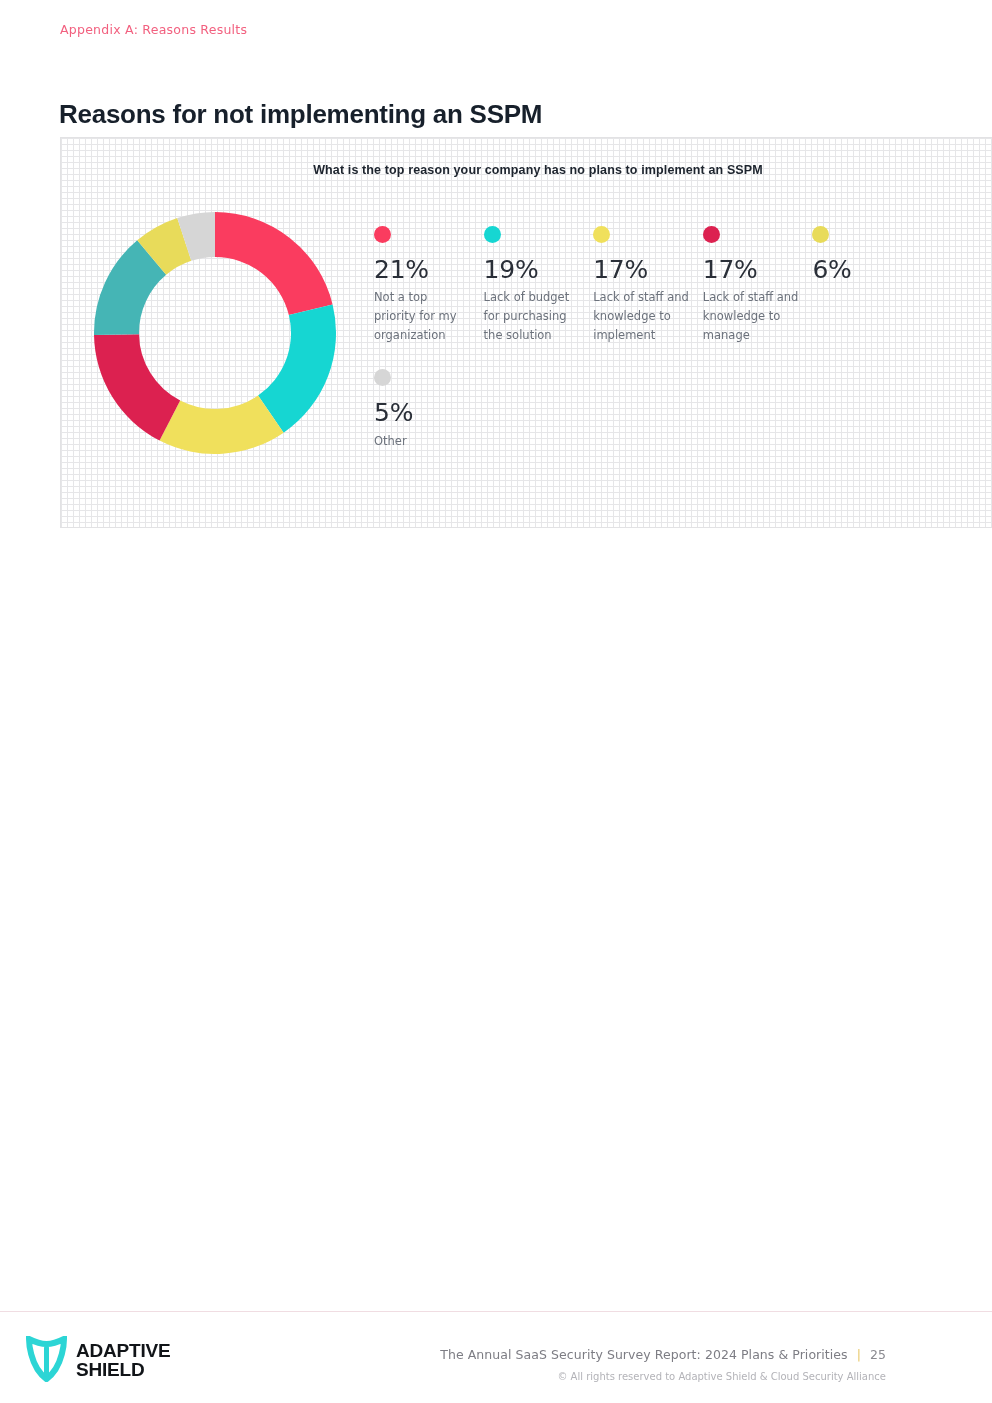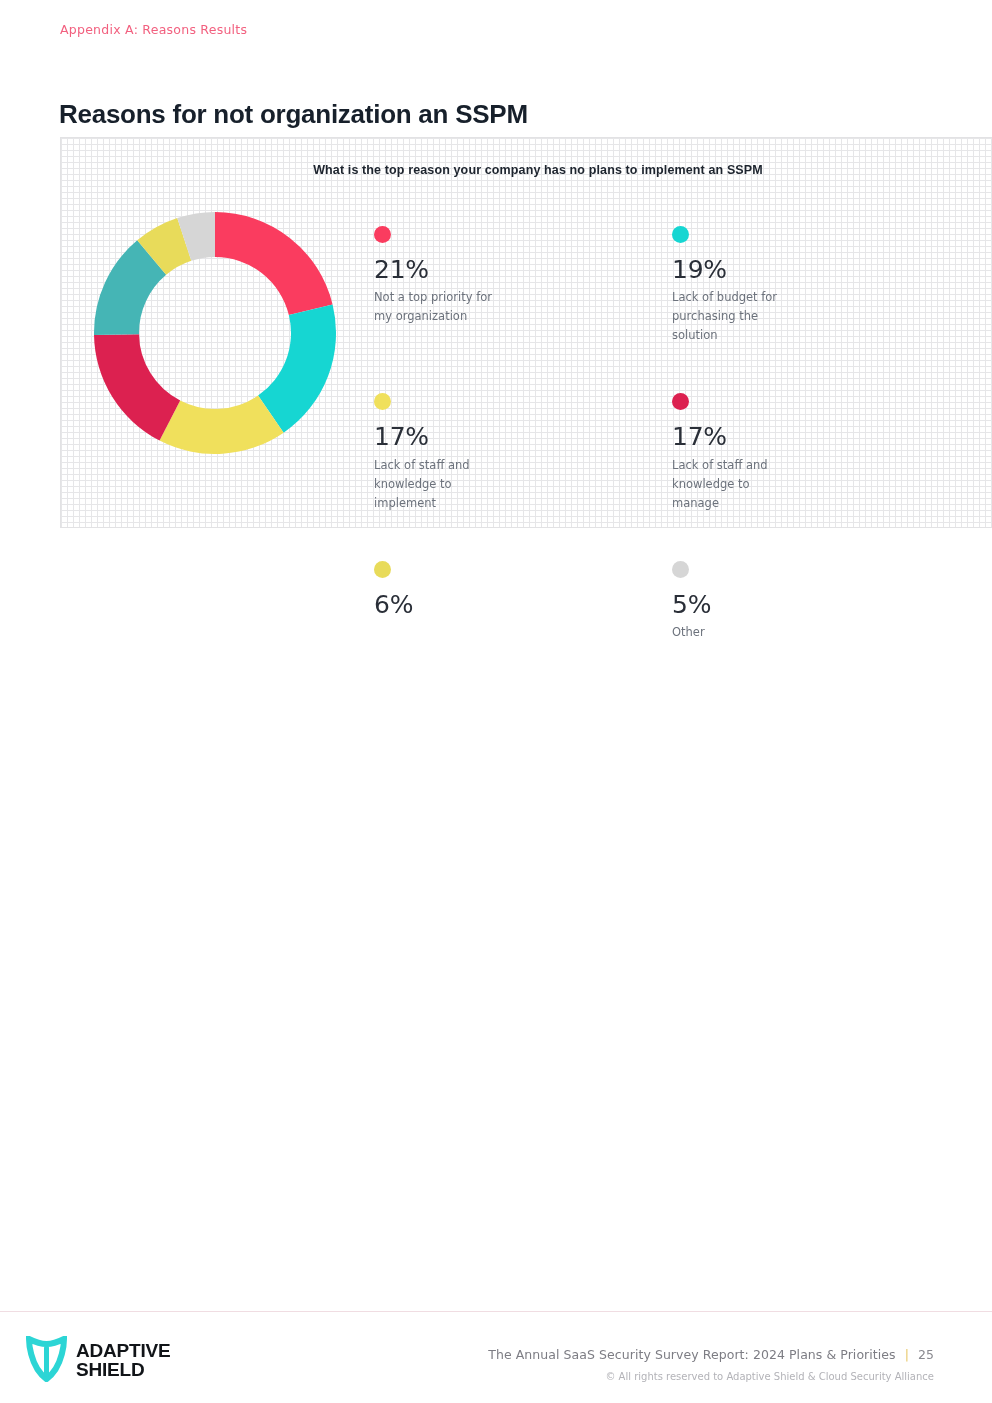--- a/index.html
+++ b/index.html
@@ -76,24 +76,23 @@
   }
   .donut-wrap svg { display: block; }
 
   
   .legend {
     position: absolute;
     left: 313px;
     top: 88px;
     width: 548px;
     display: grid;
-    grid-template-columns: repeat(2, 1fr);
+    grid-template-columns: repeat(5, 1fr);
     grid-row-gap: 24px;
     grid-column-gap: 0px;
-    gap: 48px;
   }
   .legend-item {
     padding-right: 14px;
     box-sizing: border-box;
   }
   .legend-dot {
     width: 17px;
     height: 17px;
     border-radius: 50%;
     display: block;
@@ -124,21 +123,20 @@
     width: 992px;
     height: 1px;
     background: #f0dde2;
   }
   .footer {
     position: absolute;
     left: 0;
     top: 1312px;
     width: 917px;
     height: 91px;
-    padding-left: 48px;
   }
   .logo-adaptive {
     position: absolute;
     left: 26px;
     top: 24px;
     display: flex;
     align-items: center;
   }
   .shield-mark { margin-right: 9px; }
   .adaptive-text {
@@ -176,21 +174,21 @@
     font-size: 10px;
     color: #b3b3b8;
     margin-top: 9px;
     white-space: nowrap;
   }
 </style>
 </head>
 <body>
 
 <div class="eyebrow">Appendix A: Reasons Results</div>
-<h1 class="page-title">Reasons for not organization an SSPM</h1>
+<h1 class="page-title">Reasons for not implementing an SSPM</h1>
 
 <div class="chart-panel">
 
   <div class="chart-title">What is the top reason your company has no plans to implement an SSPM</div>
 
   <div class="donut-wrap">
     <svg width="242" height="242" viewBox="0 0 242 242">
       <g id="donut-slices" transform="translate(121,121)">
           <path d="M 7.409113134841488e-15 -121 A 121 121 0 0 1 117.58919976714854 -28.5268311966407 L 73.85767919258916 -17.917679098716473 A 76 76 0 0 0 4.653657836759942e-15 -76 Z" fill="#FA3C5F"></path>
           <path d="M 117.58919976714854 -28.5268311966407 A 121 121 0 0 1 68.61424352739529 99.66486635300974 L 43.09654965357059 62.599420188667274 A 76 76 0 0 0 73.85767919258916 -17.917679098716473 Z" fill="#16D6D2"></path>

